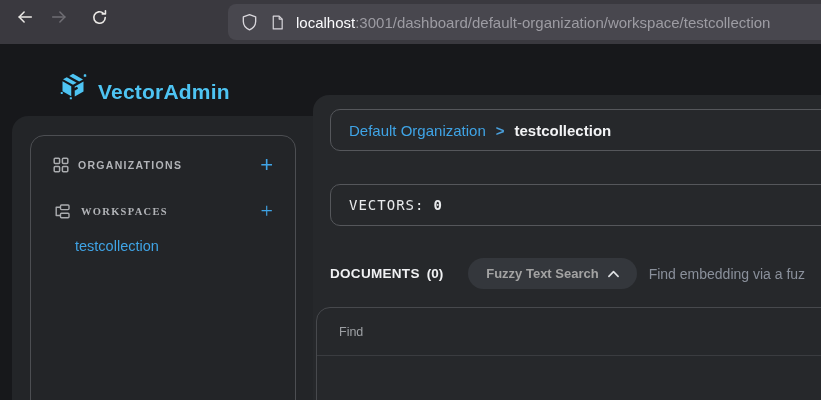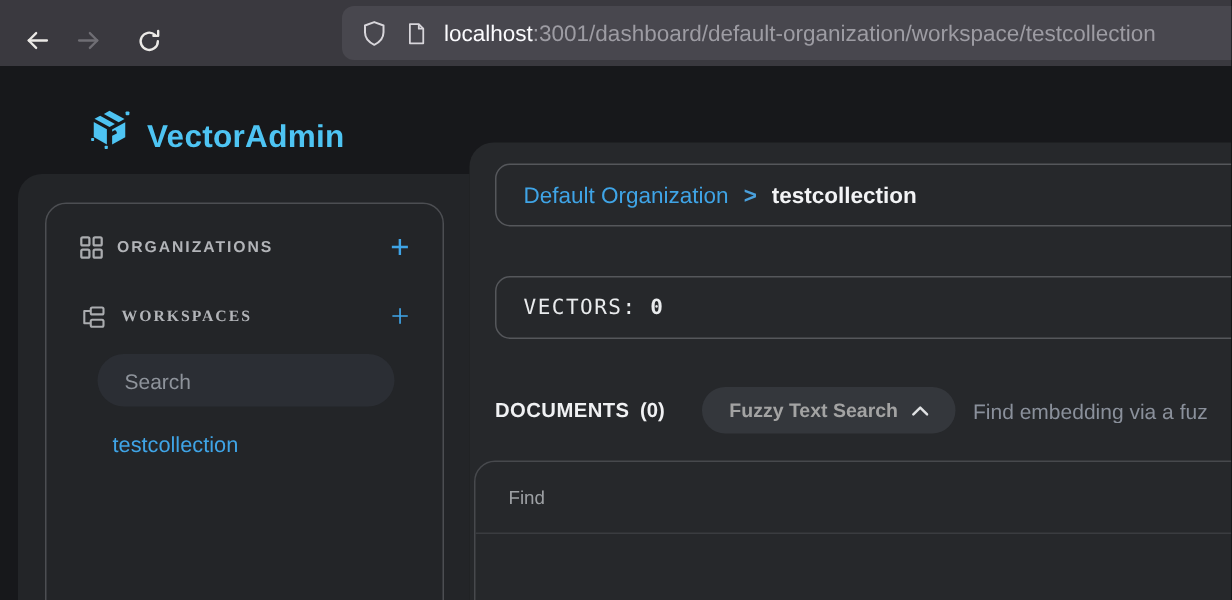--- a/index.html
+++ b/index.html
@@ -1,20 +1,20 @@
 <!DOCTYPE html>
 <html><head>
 <meta charset="utf-8">
 <style>
   * { margin:0; padding:0; box-sizing:border-box; }
   body { font-family:"Liberation Sans", sans-serif; background:#000; }
   .screen { width:821px; height:400px; overflow:hidden; position:relative; }
 
   
-  .browser-bar { height:44px; background:#3a393f; display:flex; align-items:flex-end; padding-left:8px; position:relative; }
+  .browser-bar { height:44px; background:#3a393f; display:flex; align-items:flex-start; padding-left:8px; position:relative; }
   .nav-btn { width:34px; height:34px; display:flex; align-items:center; justify-content:center; border-radius:4px; cursor:pointer; }
   .url-bar { position:absolute; left:228px; right:0; top:4px; height:36px; background:#48474e;
              border-top-left-radius:8px; border-bottom-left-radius:8px; display:flex; align-items:center; padding-left:12px; gap:10px; }
   .url-text { font-size:15px; color:#9d9ca3; white-space:nowrap; overflow:hidden; }
   .url-text .host { color:#fbfbfe; }
 
   
   .app { position:relative; height:356px; background:#17181b; overflow:hidden; color:#e8eaec; }
 
   .logo-row { position:absolute; left:58px; top:24px; display:flex; align-items:center; gap:10px; }
@@ -155,23 +155,20 @@
             <svg width="19" height="15" viewBox="0 0 19 15" fill="none" stroke="#aaacaf" stroke-width="1.4" stroke-linejoin="round">
                 <rect x="7.5" y="1" width="8.5" height="4.6" rx="1"></rect>
                 <rect x="7.5" y="9.2" width="8.5" height="4.6" rx="1"></rect>
                 <path d="M7.5 3.3H3.2v8.2h4.3"></path>
               </svg>
           </span>
           <span class="section-label">WORKSPACES</span>
           <span class="plus-btn">+</span>
         </div>
 
-        <div class="search-pill">
-          <input type="text" placeholder="Search" style="">
-        </div>
 
         <div class="ws-link">testcollection</div>
 
       </div>
     </div>
 
     <div class="main-container">
 
       <div class="edge-box breadcrumb-box">
         <span class="crumb-org">Default Organization</span>

